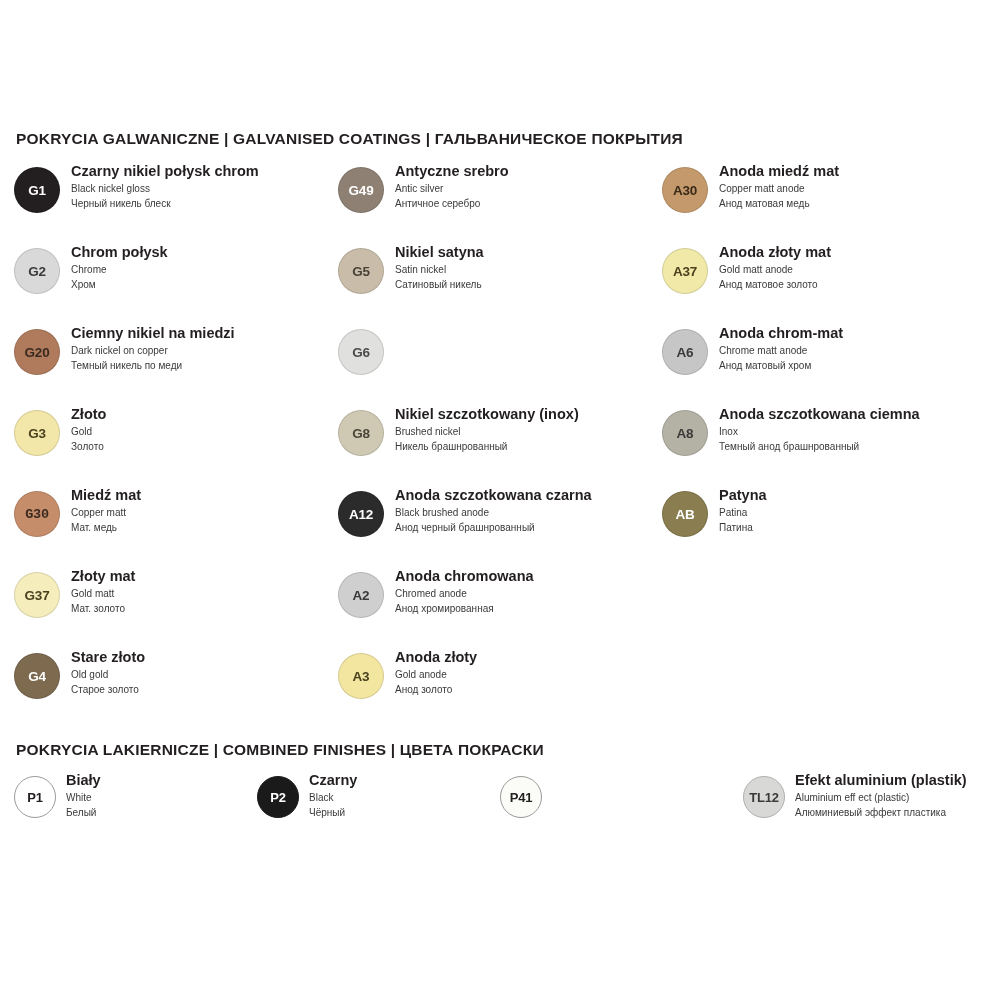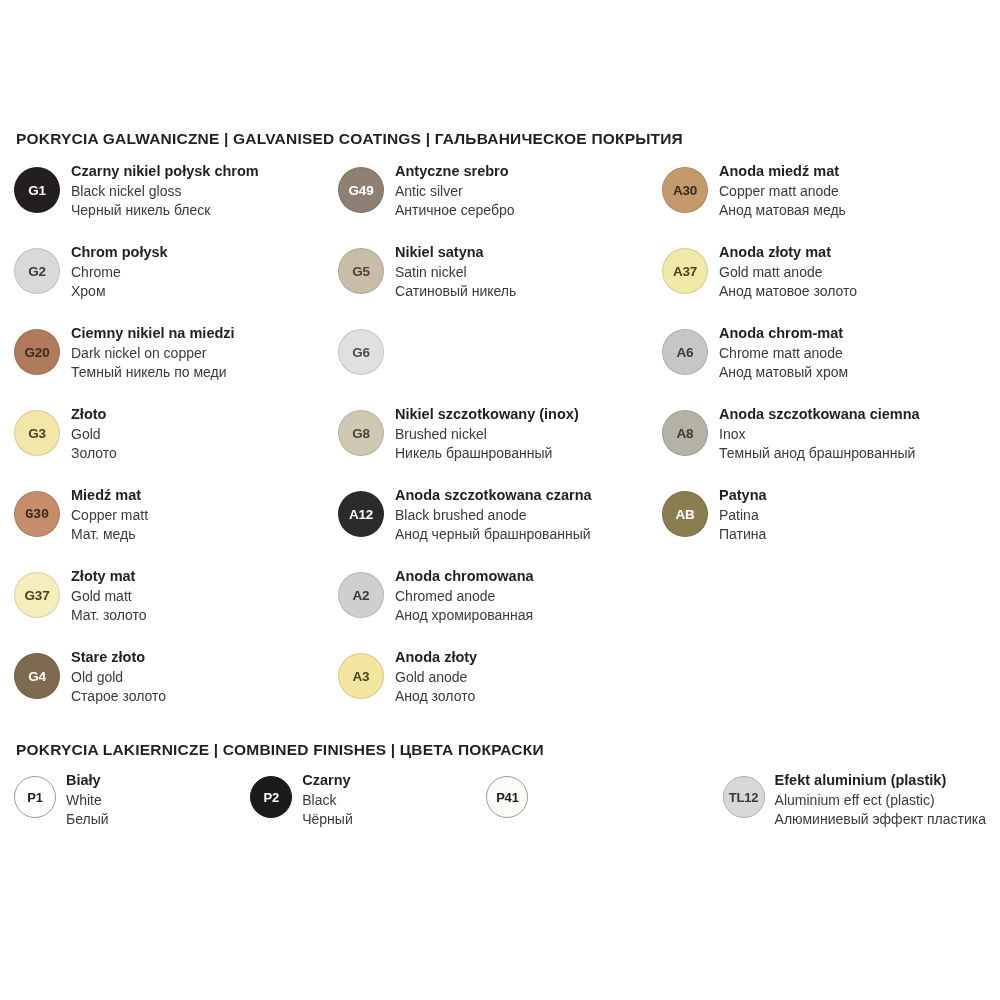--- a/index.html
+++ b/index.html
@@ -61,27 +61,27 @@
     line-height: 1.0;
   }
   .l-pl {
     font-size: 14.5px;
     font-weight: bold;
     color: #231f20;
     margin-bottom: 5px;
     white-space: nowrap;
   }
   .l-en {
-    font-size: 14px;
+    font-size: 10px;
     color: #3a3a3a;
     margin-bottom: 5px;
     white-space: nowrap;
   }
   .l-ru {
-    font-size: 14px;
+    font-size: 10px;
     color: #3a3a3a;
     white-space: nowrap;
   }
   
   .grid2 {
     display: grid;
     grid-template-columns: repeat(4, 1fr);
   }
   .grid2 .item {
     height: 70px;

